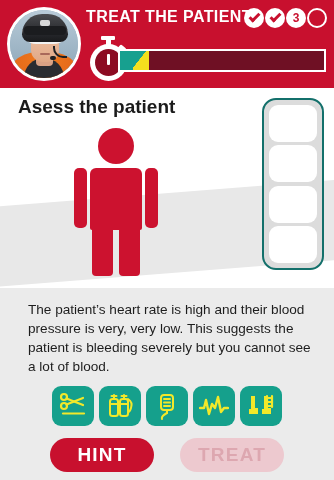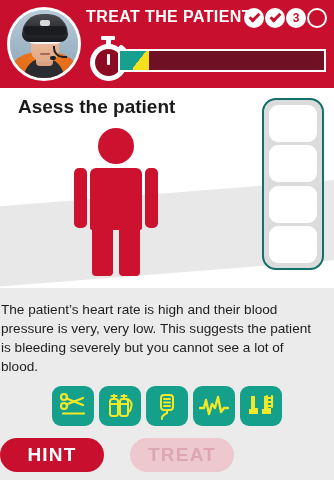--- a/index.html
+++ b/index.html
@@ -287,21 +287,21 @@
   .slot {
     width: 100%; height: 37px;
     background: #ffffff;
     border-radius: 9px;
   }
 
   
   .desc {
     position: relative;
     width: 334px;
-    padding: 12px 13px 0 1px;
+    padding: 12px 13px 0 28px;
     background: #ebebeb;
     font-size: 13.6px;
     line-height: 19px;
     color: #1d1d1d;
   }
 
   
   .toolbar {
     position: absolute;
     left: 0; top: 386px;
@@ -317,21 +317,21 @@
     display: flex; align-items: center; justify-content: center;
   }
   .tool svg { display: block; }
 
   
   .actions {
     position: absolute;
     left: 0; top: 438px;
     width: 334px;
     display: flex;
-    justify-content: flex-start;
+    justify-content: center;
     gap: 26px;
   }
   .btn {
     width: 104px; height: 34px;
     border-radius: 17px;
     border: none;
     font-size: 19px;
     font-weight: bold;
     letter-spacing: 1.2px;
     font-family: "Liberation Sans", sans-serif;

